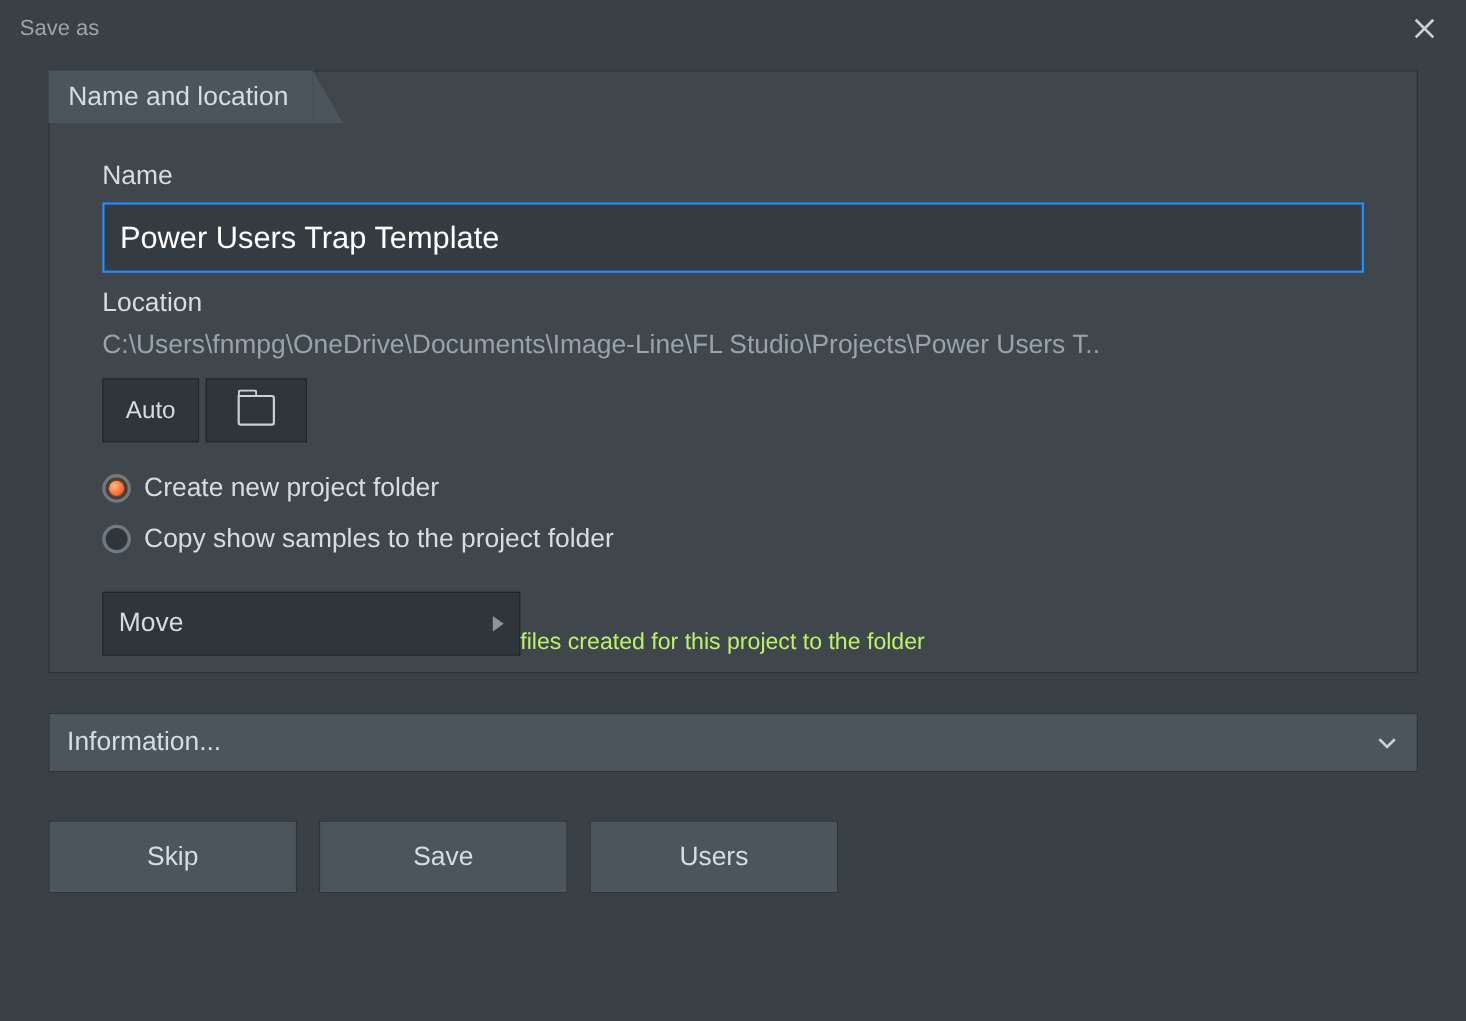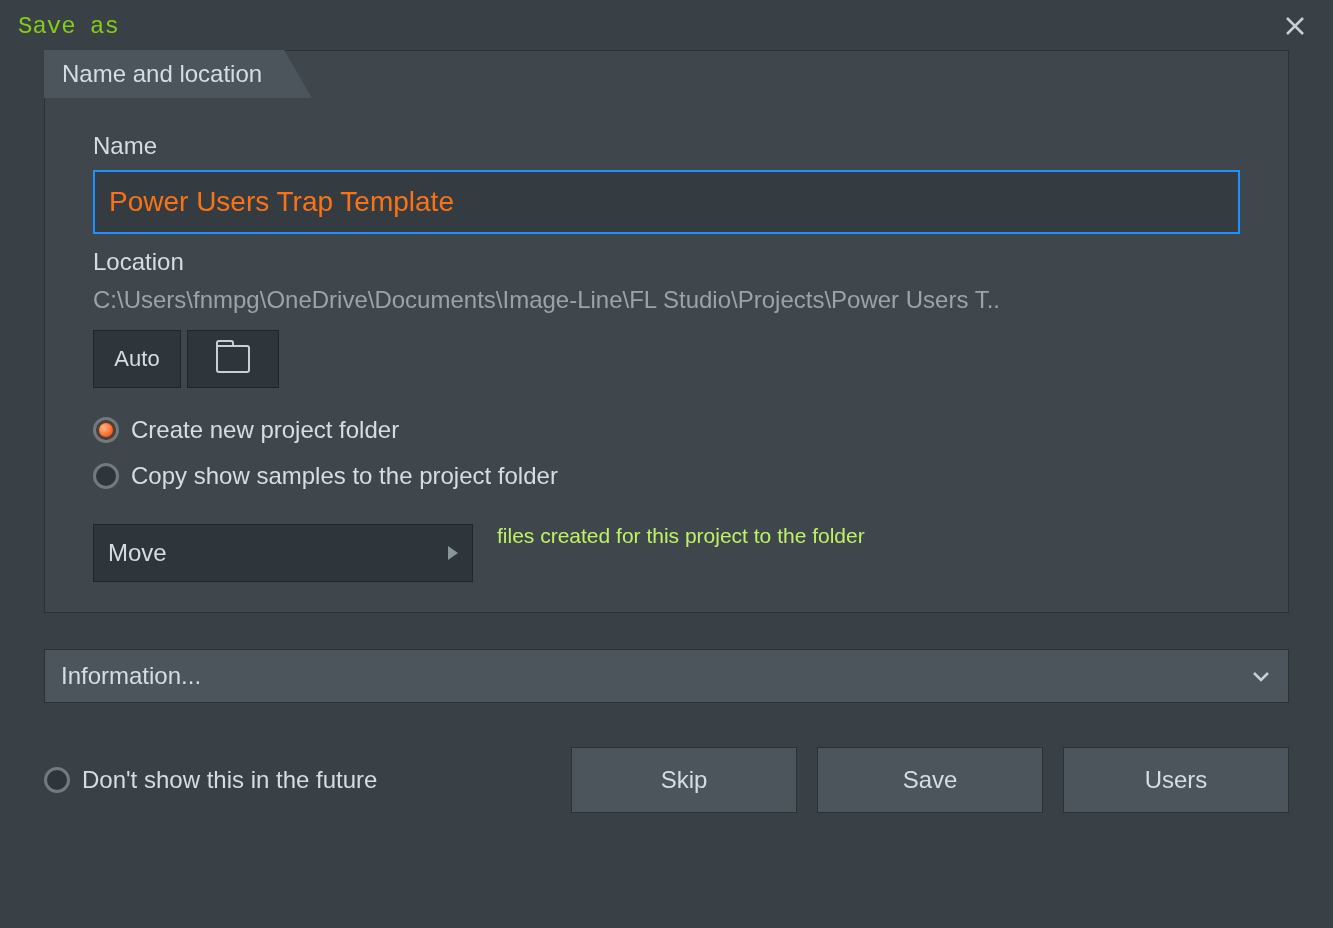--- a/index.html
+++ b/index.html
@@ -13,40 +13,39 @@
     overflow: hidden;
   }
 
   .titlebar {
     display: flex;
     justify-content: space-between;
     align-items: center;
     padding: 6px 18px 4px 18px;
   }
   .titlebar .title {
-    font-size: 24px;
-    color: #84cc16;
-    font-family: Liberation Mono, monospace;
+    font-size: 20px;
+    color: #a3a3a3;
   }
   .close-btn {
     width: 40px;
     height: 40px;
     display: flex;
     align-items: center;
     justify-content: center;
     cursor: pointer;
   }
   .close-btn svg { stroke: #c8d0d6; }
 
   .panel {
-    margin: 0 44px 0 44px;
+    margin: 14px 44px 0 44px;
     background: #3f474d;
     border: 1px solid #2b3236;
     position: relative;
-    padding-bottom: 30px;
+    padding-bottom: 15px;
   }
 
   .tab {
     position: relative;
     display: inline-block;
     background: #4c555c;
     color: #d6dde2;
     font-size: 24px;
     padding: 10px 22px 10px 18px;
     margin: -1px 0 0 -1px;
@@ -70,21 +69,21 @@
     color: #d6dde2;
     margin-top: 14px;
     margin-bottom: 10px;
   }
 
   .name-input {
     width: 100%;
     box-sizing: border-box;
     background: #353c41;
     border: 2px solid #1e90ff;
-    color: #f97316;
+    color: #ffffff;
     font-size: 28px;
     font-family: inherit;
     padding: 14px 14px;
     outline: none;
   }
 
   .location-text {
     font-size: 24px;
     color: #9aa3aa;
     margin-top: 8px;
@@ -151,22 +150,21 @@
   .radio.on::after{
     content:"";
     width:14px;height:14px;
     border-radius:50%;
     background: radial-gradient(circle at 35% 35%, #ffb88a, #ff6a2b 60%, #c6410a);
     box-shadow: 0 0 6px rgba(255,120,40,0.6);
   }
 
   .move-row{
     display:flex;
-    align-items:flex-start;
-    gap:24px;
+    align-items:flex-end;
     margin-top:34px;
   }
   .dropdown{
     background:#2f363b;
     border:1px solid #1f2529;
     height:56px;
     width:350px;
     display:flex;
     align-items:center;
     justify-content:space-between;
@@ -280,22 +278,18 @@
 <div class="info-bar">
   <span>Information...</span>
   <span class="chev-down">
     <svg width="22" height="22" viewBox="0 0 22 22" fill="none" stroke-width="2.5">
       <polyline points="4,8 11,15 18,8"></polyline>
     </svg>
   </span>
 </div>
 
 <div class="footer">
-  <div class="footer-left">
-    <span class="radio"></span>
-    <span>Don't show this in the future</span>
-  </div>
   <div class="footer-buttons">
     <div class="big-btn">Skip</div>
     <div class="big-btn">Save</div>
     <div class="big-btn">Users</div>
   </div>
 </div>
 
 </body></html>

